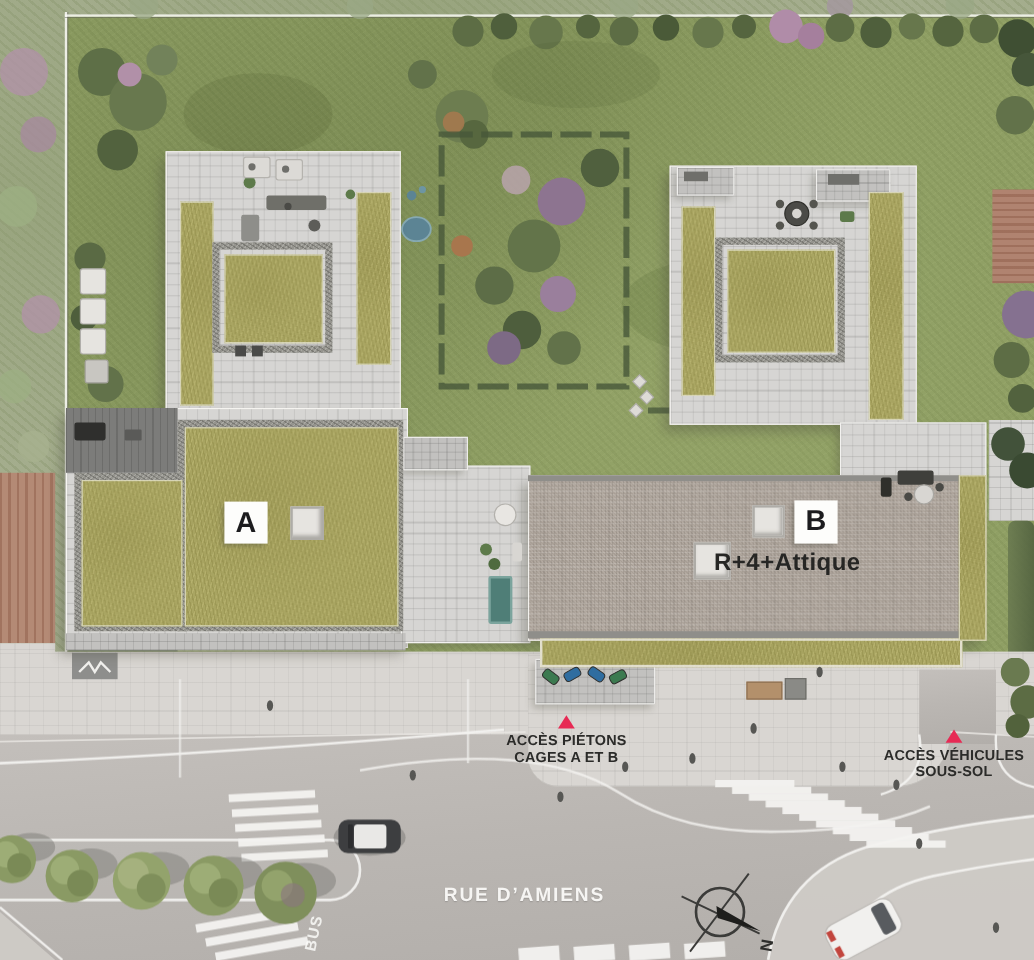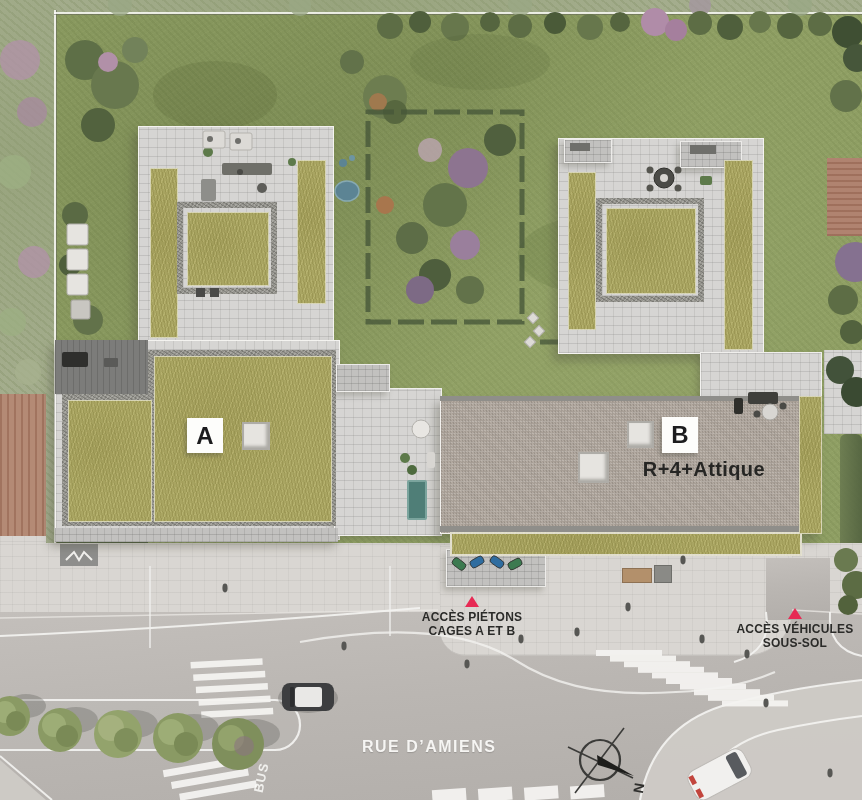--- a/index.html
+++ b/index.html
@@ -76,25 +76,25 @@
   .raised-soft{border:1px solid rgba(248,247,244,.85);box-shadow:-3px 4px 6px rgba(74,74,60,.28);}
   .wall-dark{background-color:#7c7c7a;
     background-image:repeating-linear-gradient(90deg, rgba(40,40,38,.18) 0 1px, transparent 1px 6px);}
   .skylight{background:#e6e4e0;border:2px solid #aeaca7;box-shadow:inset -2px -2px 3px rgba(120,118,112,.5);}
   
   .bldg-label{
     display:flex;align-items:center;justify-content:center;
     background:#fdfdfb;color:#1c1c1e;font-weight:bold;font-size:24px;
     box-shadow:-2px 3px 4px rgba(70,70,58,.35);
   }
-  .attique{color:#262624;font-weight:bold;font-size:20px;letter-spacing:.4px;text-align:right;}
+  .attique{color:#262624;font-weight:bold;font-size:20px;letter-spacing:.4px;text-align:left;}
   .access{text-align:center;color:#2b2b29;font-weight:bold;font-size:12px;line-height:1.2;letter-spacing:.2px;}
   .tri{width:0;height:0;margin:0 auto 3px auto;
     border-left:7px solid transparent;border-right:7px solid transparent;border-bottom:11px solid #e72a54;}
-  .street-name{color:#f6f5f3;font-weight:bold;font-size:16px;letter-spacing:1.5px;
+  .street-name{color:#f6f5f3;font-weight:bold;font-size:16px;letter-spacing:1.5px;text-align:center;
     text-shadow:0 1px 1px rgba(110,108,104,.4);}
   .bus{color:rgba(250,250,248,.85);font-weight:bold;font-size:13px;letter-spacing:1px;transform:rotate(-78deg);}
   .planter-bench{background:#b3906b;border:1px solid #8e7153;}
   .planter-box{background:#8a8a86;border:1px solid #6e6e6a;}
 </style>
 </head>
 <body>
 
 <div class="plan-root">
 

